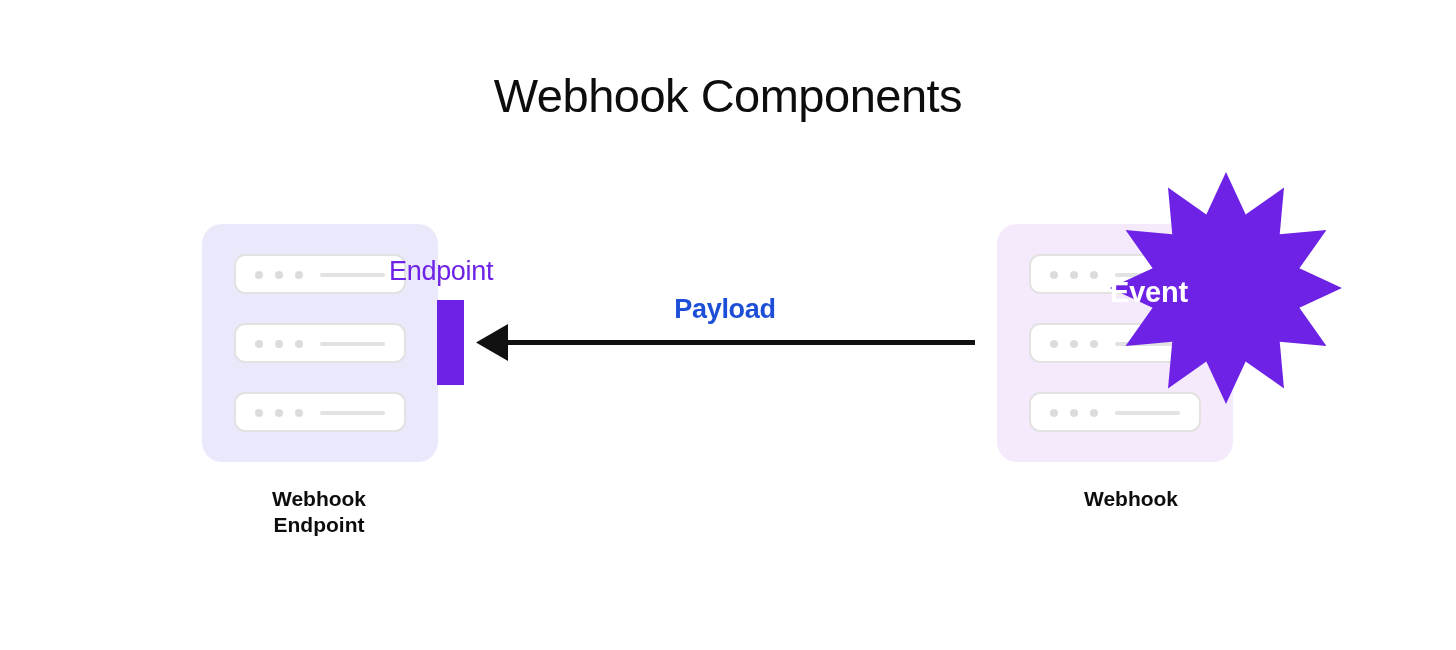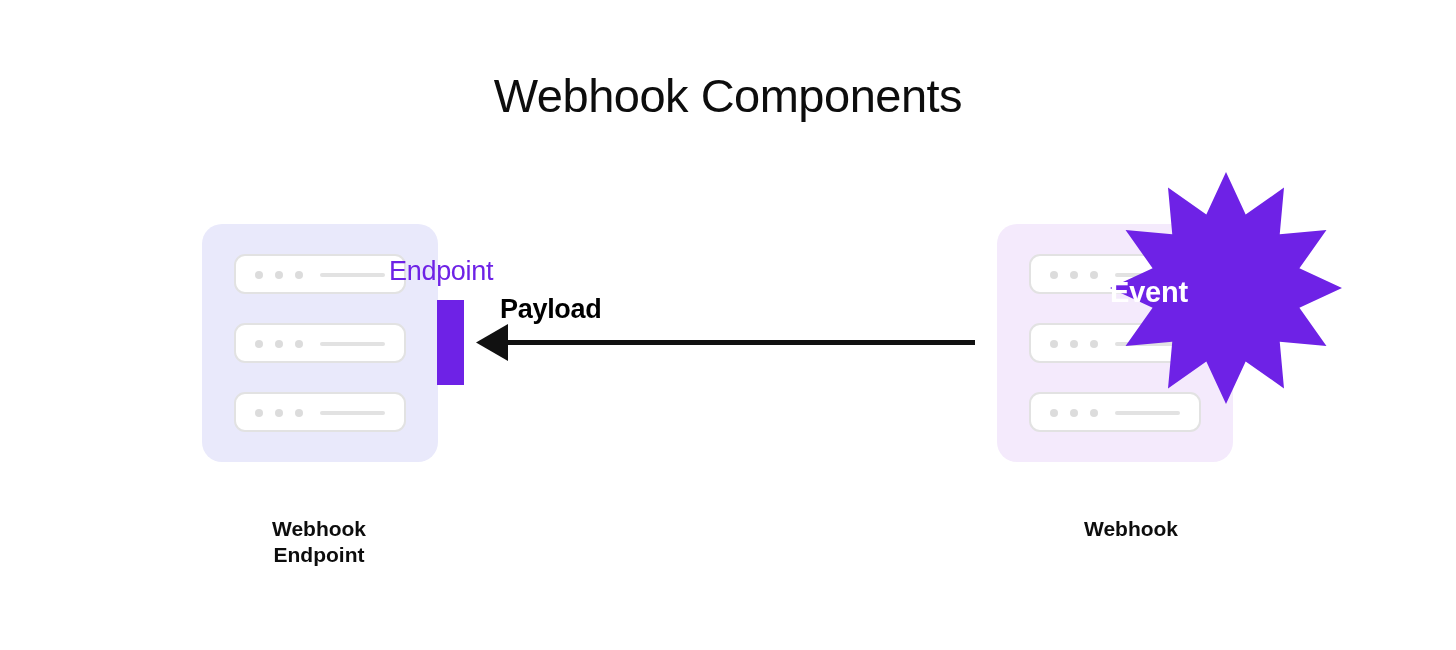--- a/index.html
+++ b/index.html
@@ -106,23 +106,24 @@
     top: 320px;
     width: 510px;
     height: 45px;
   }
 
   #payload-label {
     position: absolute;
     left: 500px;
     top: 294px;
     width: 450px;
+    text-align: center;
     font-size: 27px;
     font-weight: 700;
-    color: #000000;
+    color: #1d4ed8;
     letter-spacing: -0.3px;
     white-space: nowrap;
   }
 
   
   #event-burst {
     position: absolute;
     left: 1110px;
     top: 172px;
     width: 232px;
@@ -143,21 +144,20 @@
 
   
   .node-caption {
     position: absolute;
     width: 300px;
     text-align: center;
     font-size: 21px;
     font-weight: 700;
     line-height: 26px;
     color: #0d0d0d;
-    margin-top: 30px;
   }
   #consumer-caption { left: 169px; top: 486px; }
   #provider-caption { left: 981px; top: 486px; }
 </style>
 </head>
 <body>
 
 <div id="canvas">
 
   <div id="diagram-title">Webhook Components</div>

